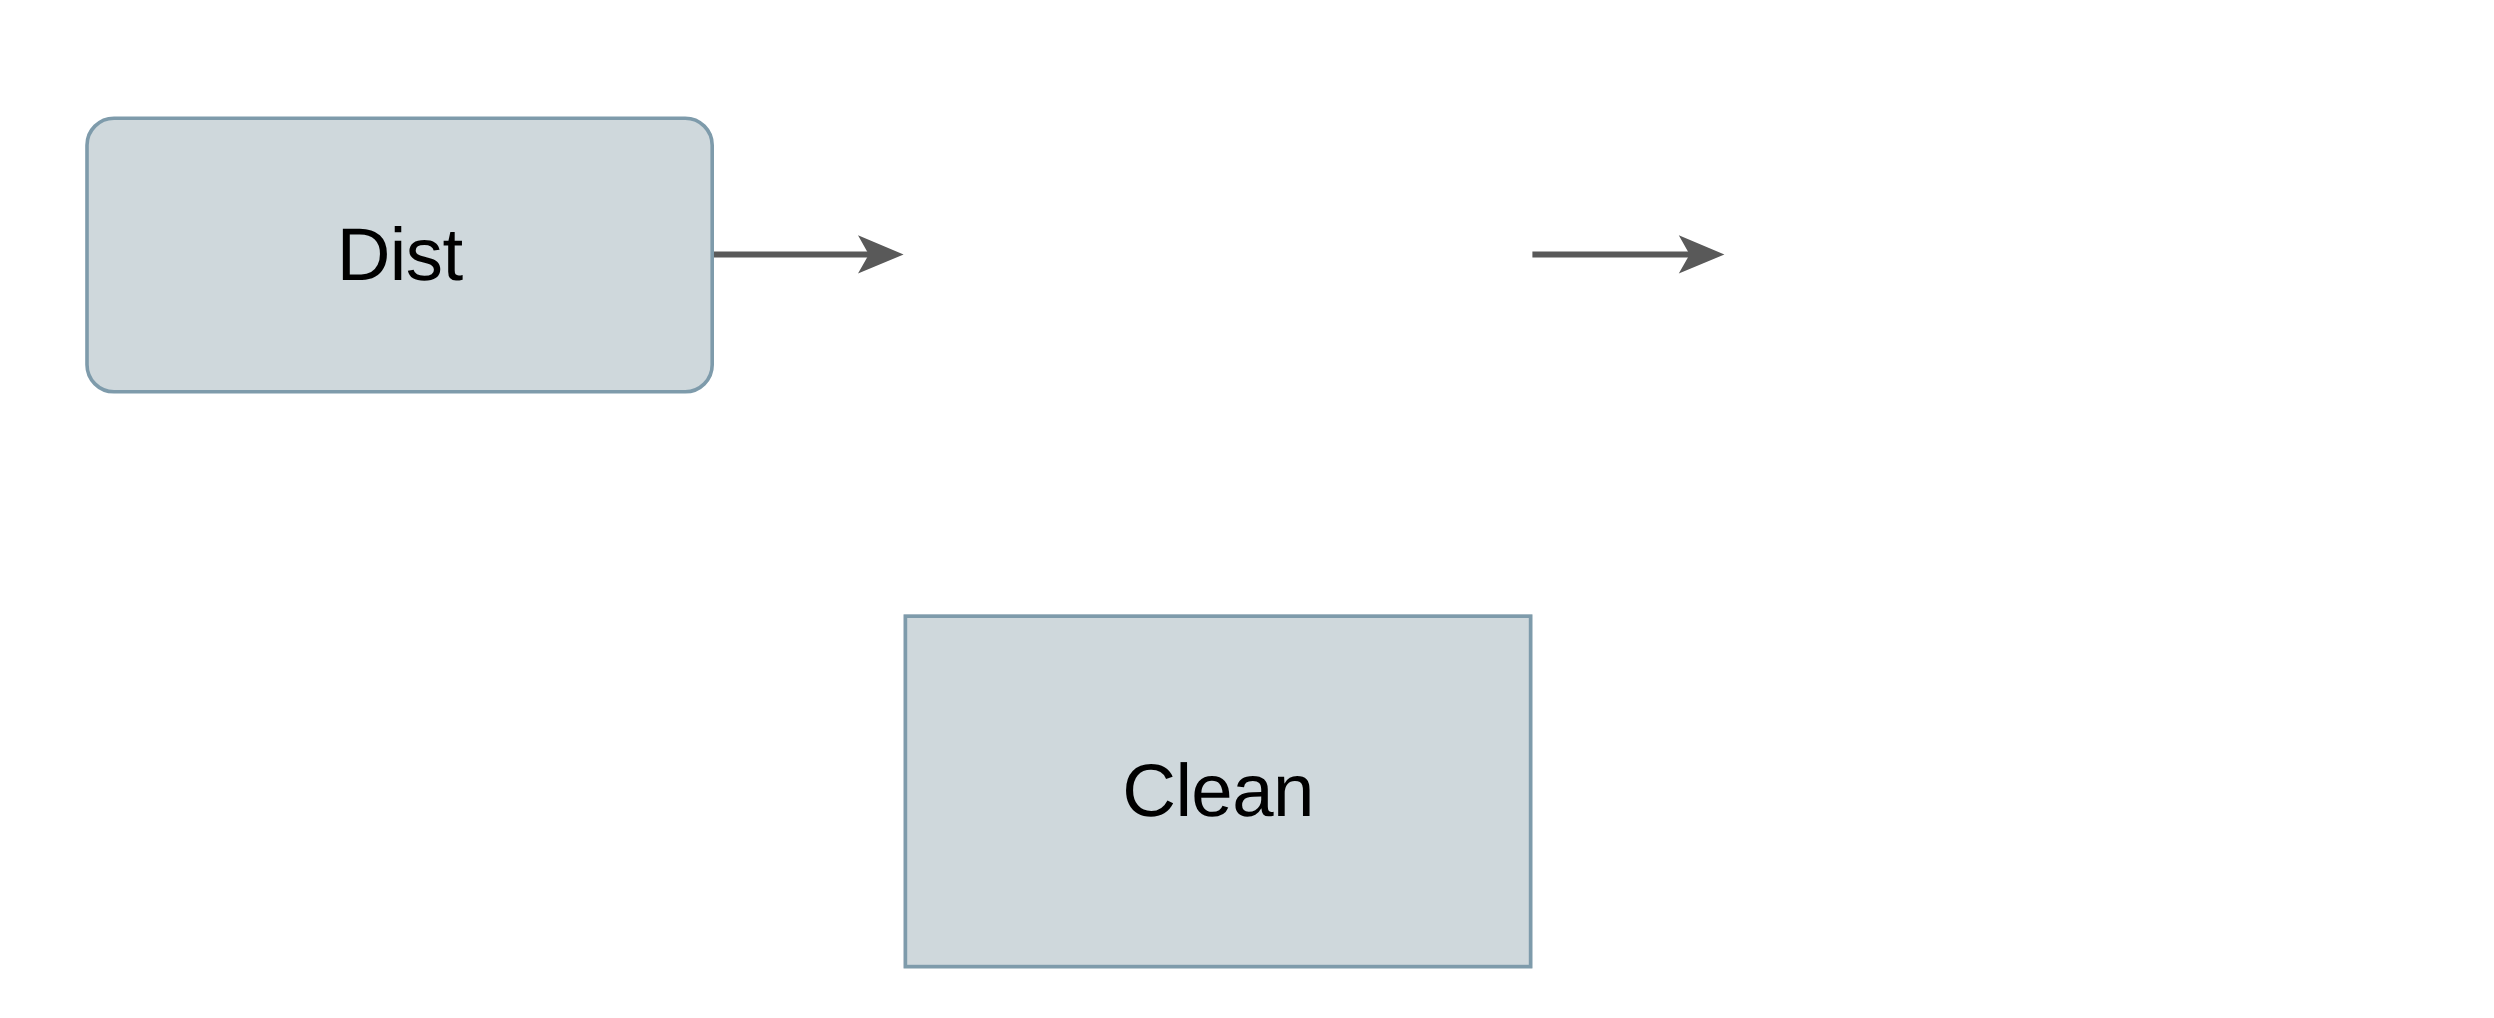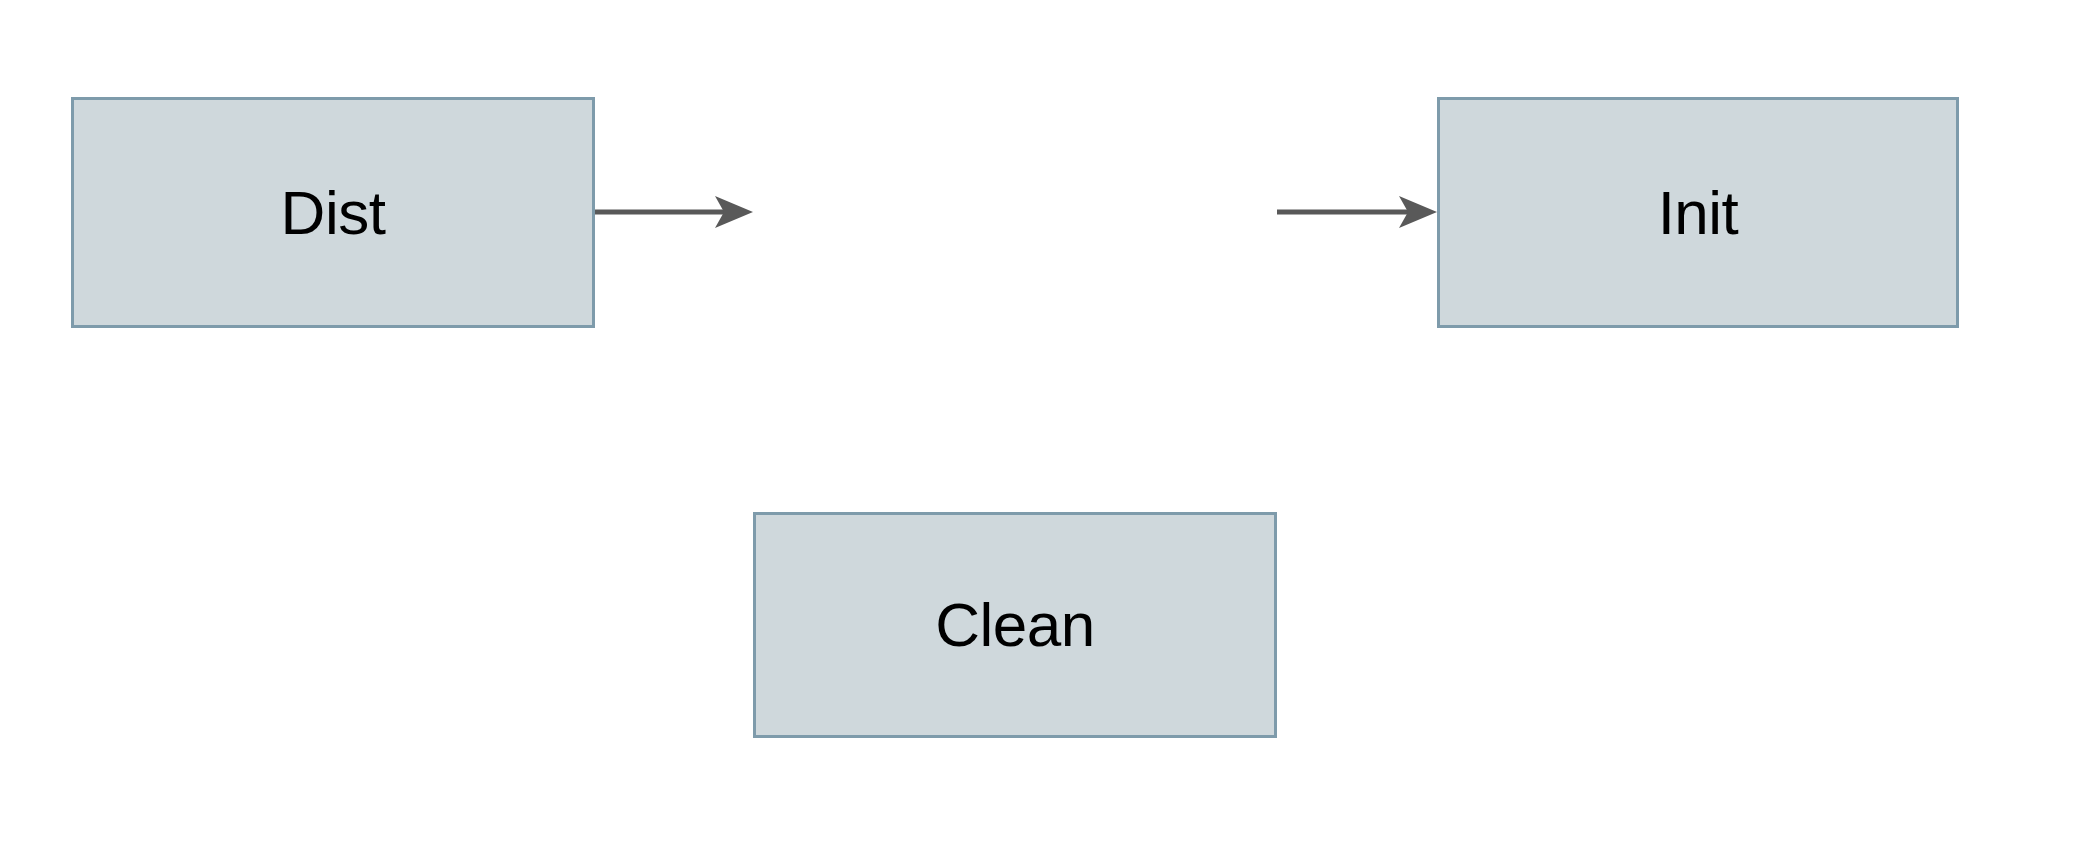--- a/index.html
+++ b/index.html
@@ -50,30 +50,27 @@
   .edge-head {
     fill: #595959;
     stroke: none;
   }
 </style>
 </head>
 <body>
 
 <div id="canvas">
 
-  <div class="node" id="node-dist" style="left:71px; top:97px; width:524px; height:231px;">
+  <div class="node" id="node-dist" style="left:71px; top:97px; width:524px; height:231px;border-radius:24px;">
     <span class="node-label">Dist</span>
   </div>
 
 
-  <div class="node" id="node-init" style="left:1437px; top:97px; width:522px; height:231px;">
-    <span class="node-label">Init</span>
-  </div>
 
-  <div class="node" id="node-clean" style="left:753px; top:512px; width:524px; height:226px;">
+  <div class="node" id="node-clean" style="left:753px; top:512px; width:524px; height:295px;">
     <span class="node-label">Clean</span>
   </div>
 
   <svg class="edge" id="edge-dist-compile" style="left:595px; top:182px; width:160px; height:60px;" viewBox="0 0 160 60">
     <line class="edge-line" x1="0" y1="30" x2="132" y2="30"></line>
     <path class="edge-head" d="M 158 30 L 120 14 L 129 30 L 120 46 Z"></path>
   </svg>
 
   <svg class="edge" id="edge-compile-init" style="left:1277px; top:182px; width:162px; height:60px;" viewBox="0 0 162 60">
     <line class="edge-line" x1="0" y1="30" x2="134" y2="30"></line>

